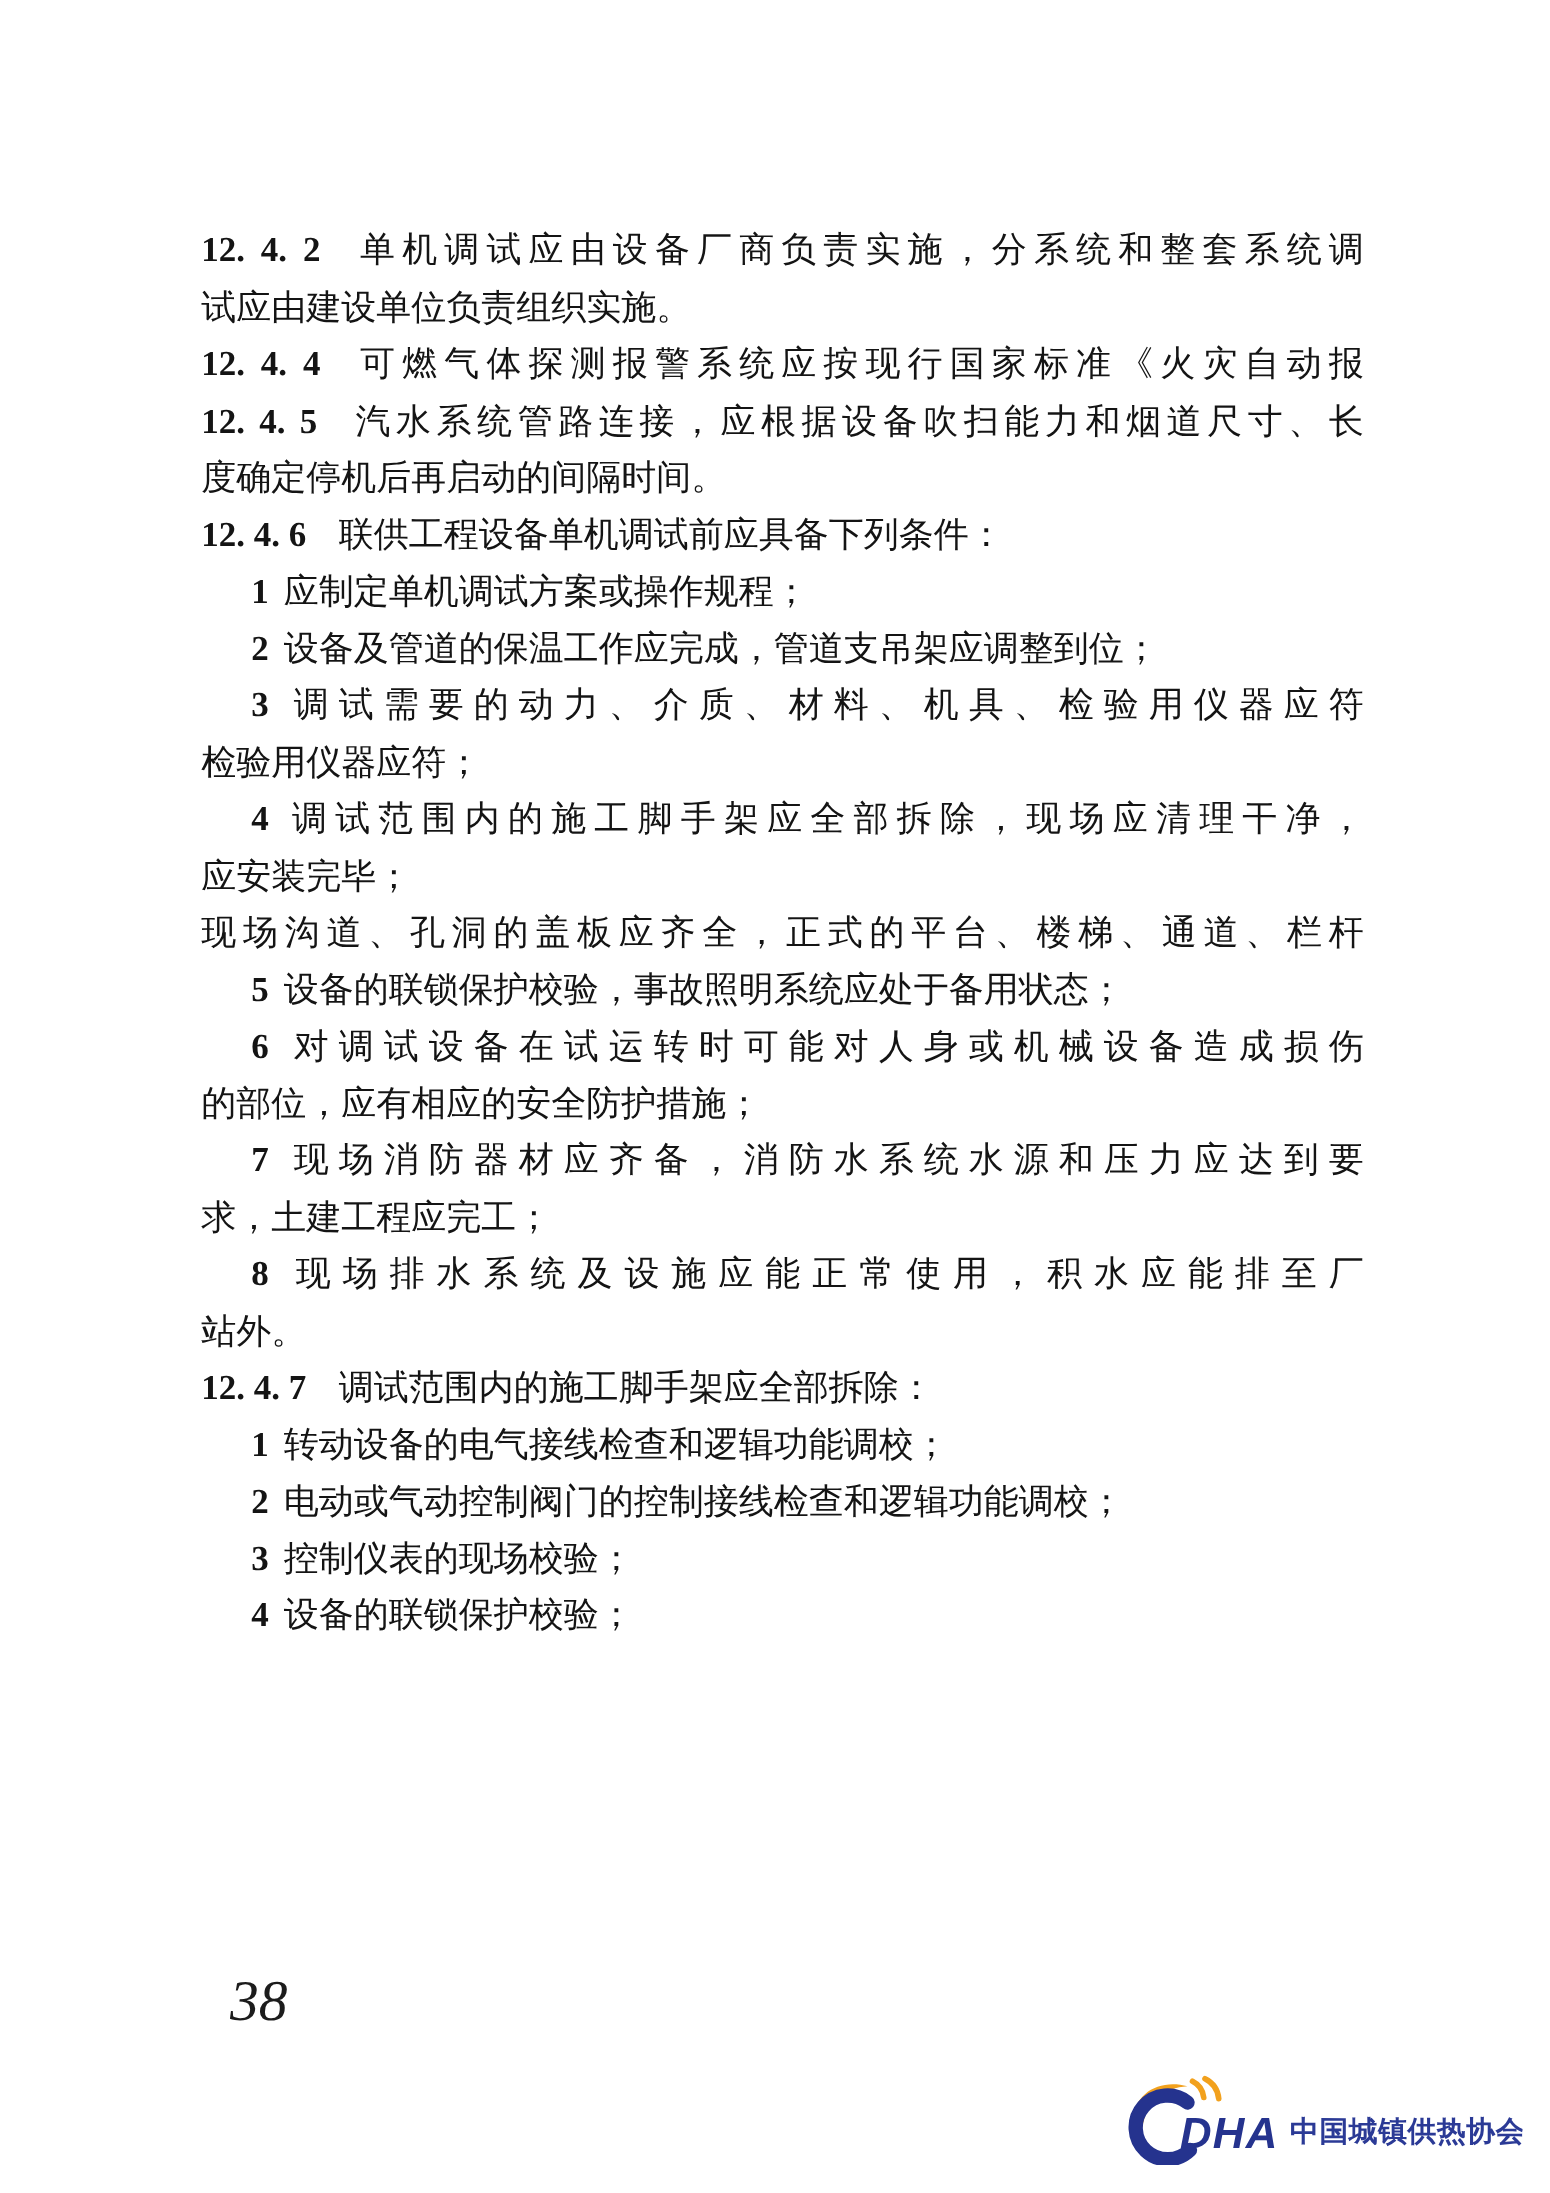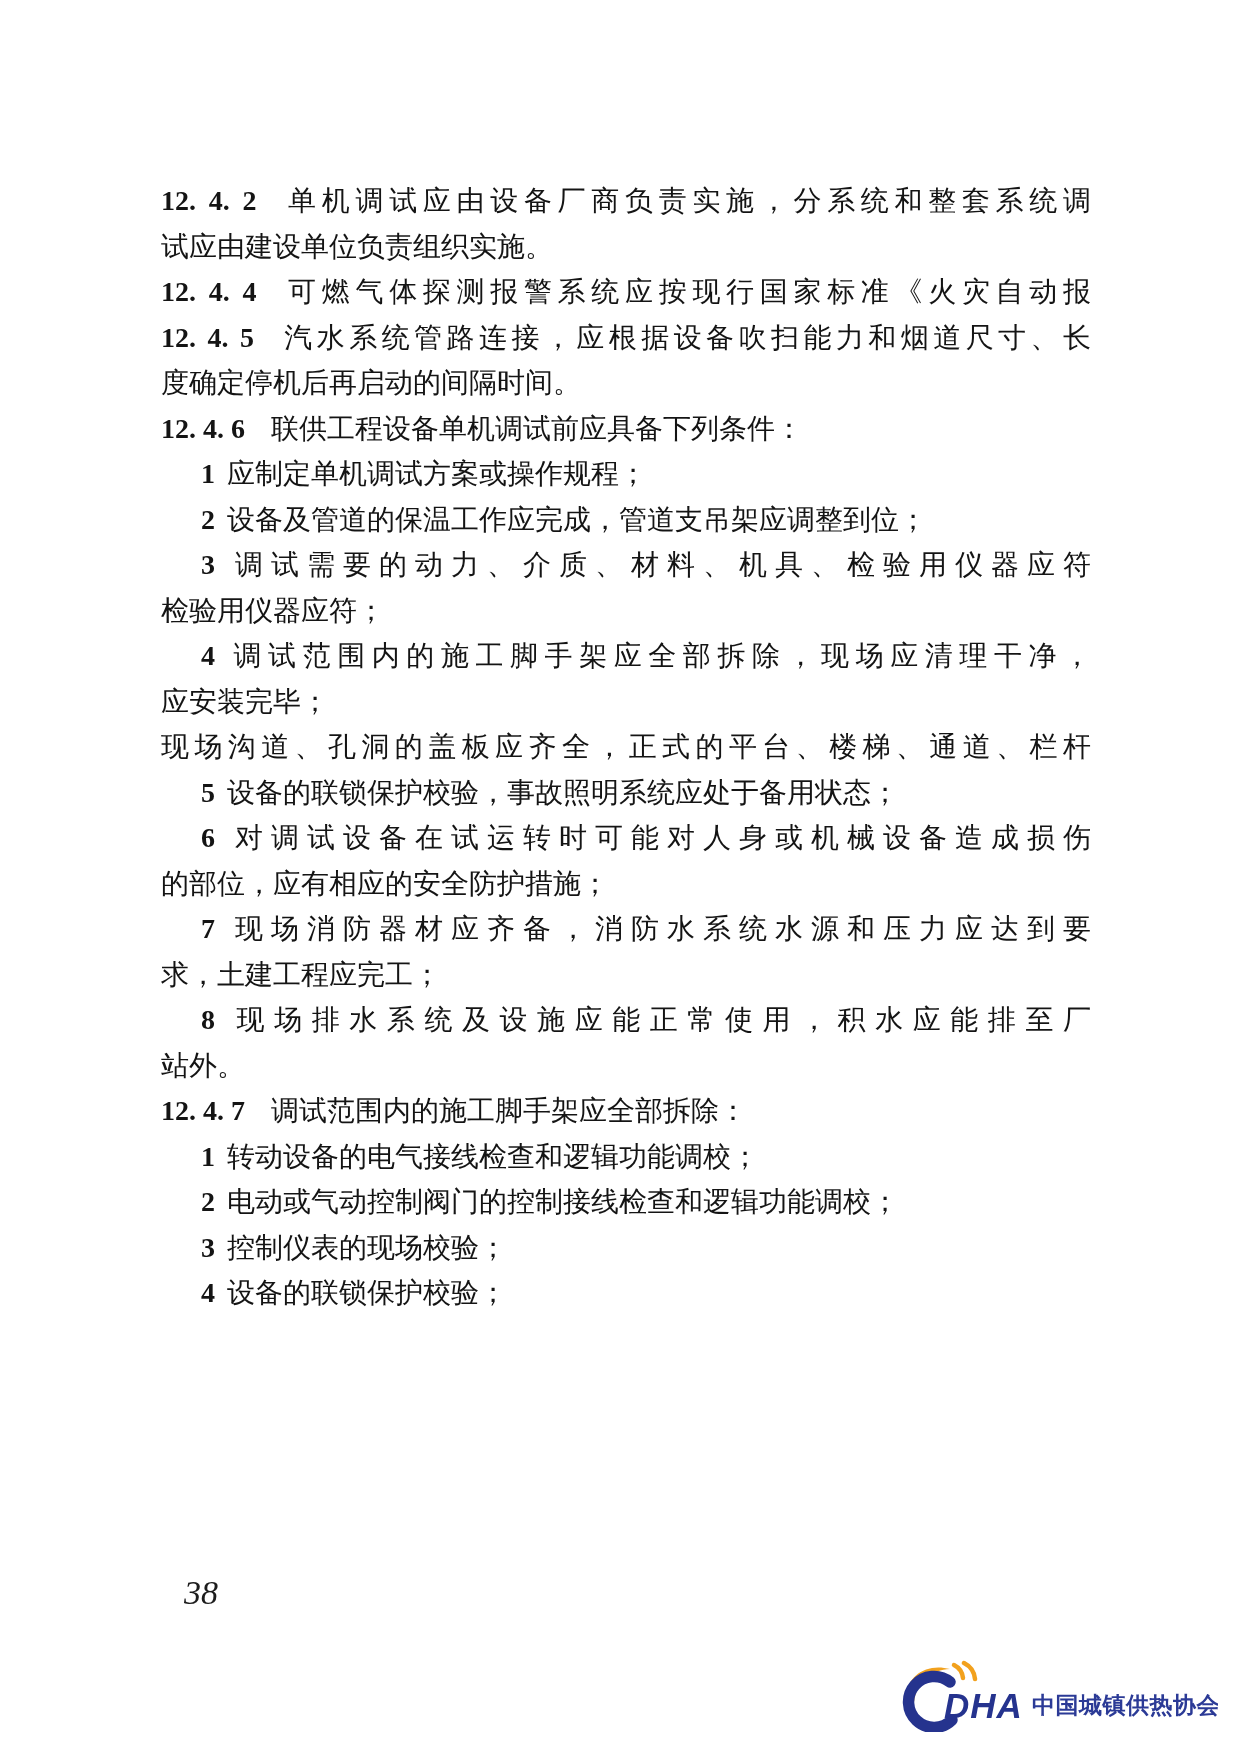--- a/index.html
+++ b/index.html
@@ -34,21 +34,21 @@
   .num {
     font-weight: bold;
     font-family: "Liberation Serif", serif;
   }
   .section > .line:first-child .num { margin-right: 26px; }
   .item > .line:first-child { text-indent: 40px; }
   .item > .line:first-child .num { margin-right: 12px; }
   .page-number {
     position: absolute;
     left: 184px; top: 1574px;
-    font-size: 34px;
+    font-size: 46px;
     font-style: italic;
     font-family: "Liberation Serif", "DejaVu Serif", serif;
     color: #1c1c1c;
   }
   .footer-logo {
     position: absolute;
     left: 898px; top: 1660px;
     width: 320px; height: 72px;
   }
 </style>

